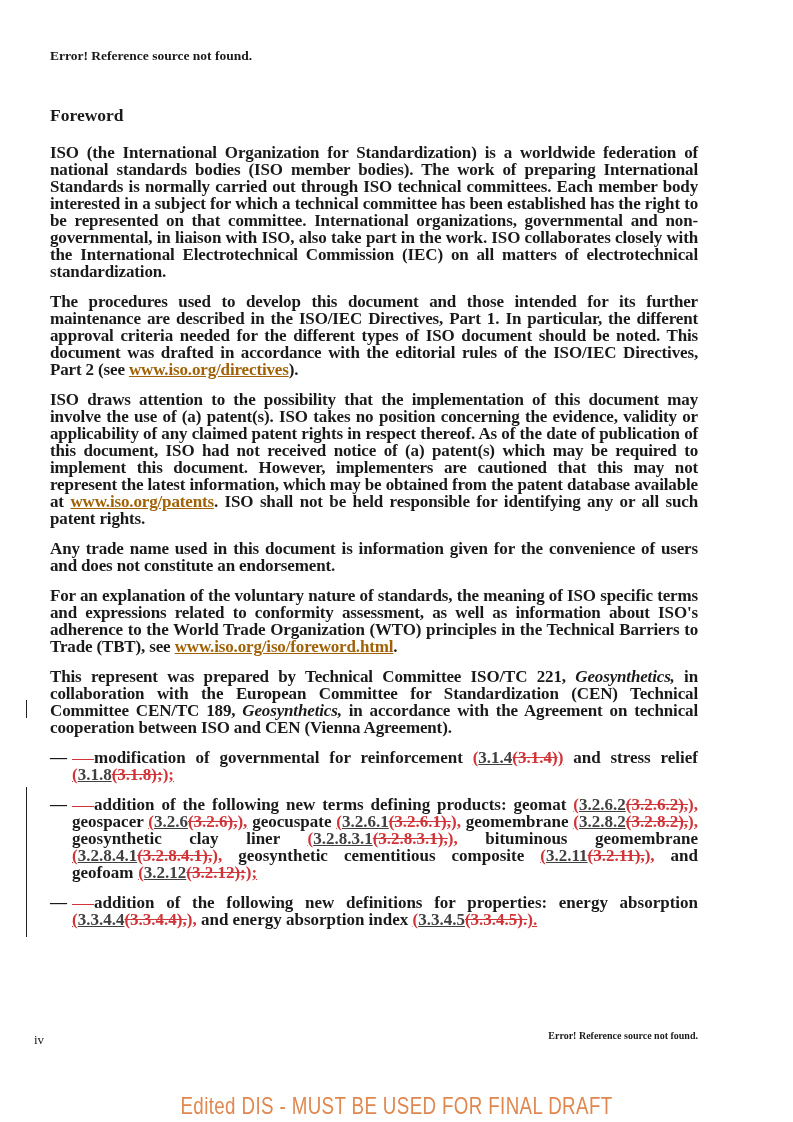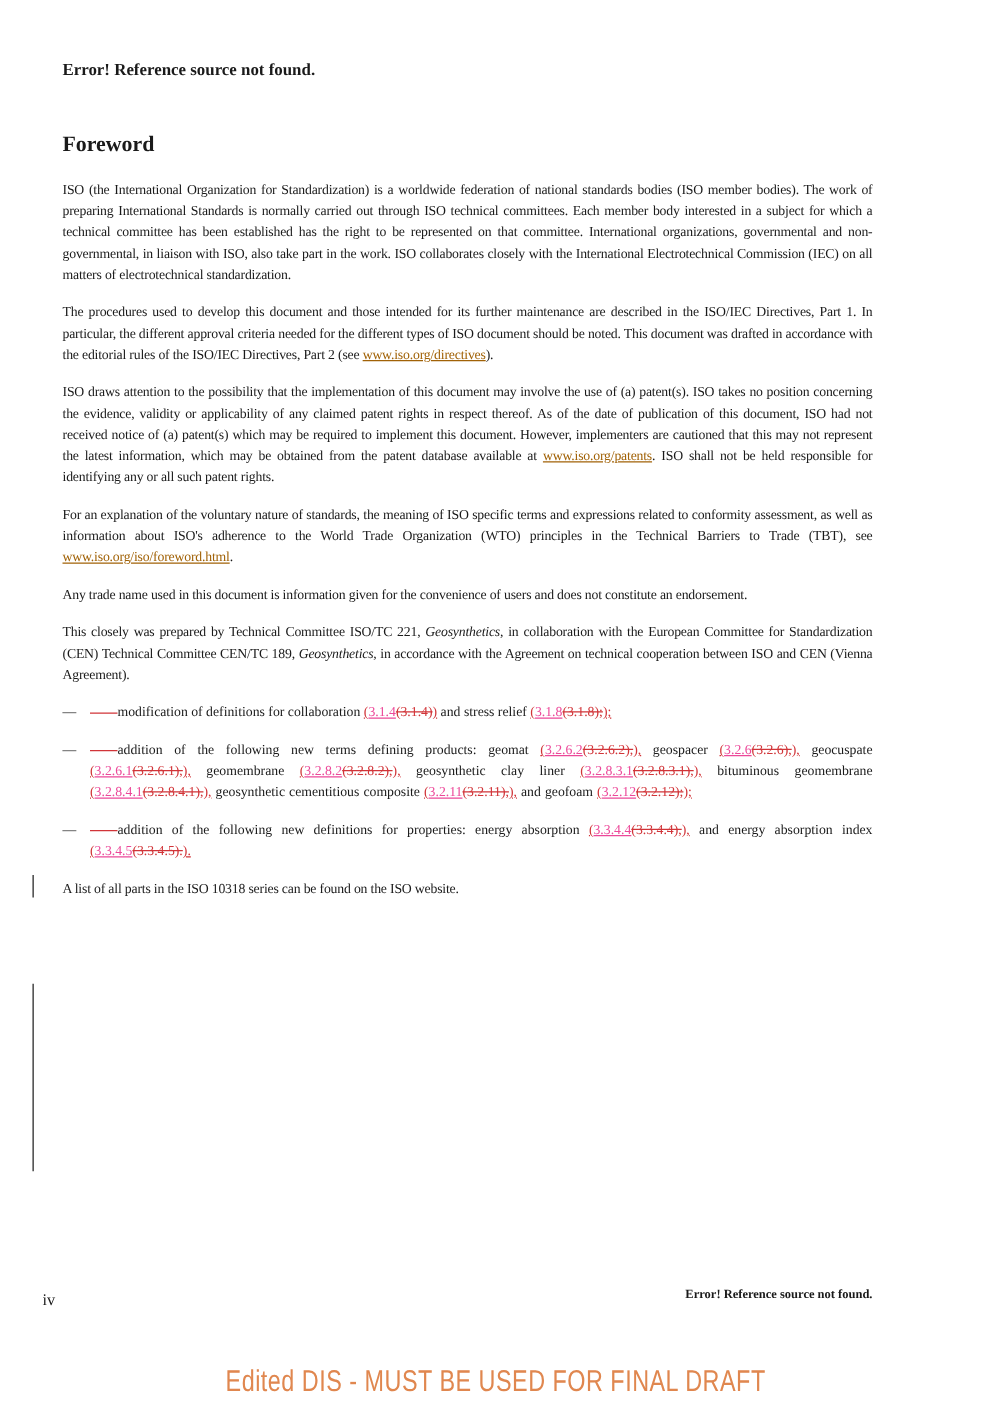--- a/index.html
+++ b/index.html
@@ -1,24 +1,24 @@
 <!DOCTYPE html>
 <html><head>
 <meta charset="utf-8">
 <style>
   html, body { margin:0; padding:0; background:#ffffff; }
   body { width:793px; height:1122px; position:relative; overflow:hidden;
          font-family:"Liberation Serif", "DejaVu Serif", serif; color:#1a1a1a; }
   .header { position:absolute; left:50px; top:48px; font-weight:bold; font-size:13.5px; }
   .title { position:absolute; left:50px; top:105px; font-weight:bold; font-size:17.5px; }
-  .body { position:absolute; left:50px; top:144px; width:648px; font-size:11px; line-height:17px; }
+  .body { position:absolute; left:50px; top:144px; width:648px; font-size:17px; line-height:17px;font-weight:bold; }
   .body p { margin:0 0 13px 0; text-align:justify; }
   .body p.cond { letter-spacing:-0.15px; }
   a.link { color:#a16207; text-decoration:underline; }
-  .ins { color:#ec4899; text-decoration:underline; }
+  .ins { color:#404040; text-decoration:underline; }
   .del { color:#d13438; text-decoration:line-through; }
   .redu { color:#d13438; text-decoration:underline; }
   .list-item { display:flex; margin:0 0 13px 0; }
   .dash { width:22px; flex:none; }
   .item-text { flex:1; text-align:justify; }
   .redline { display:inline-block; width:22px; height:1px; background:#d13438; vertical-align:middle; margin-right:0; }
   .change-bar { position:absolute; left:26px; width:1.2px; background:#222; }
   .footer-page { position:absolute; left:34px; top:1032px; font-size:13px; }
   .footer-ref { position:absolute; right:95px; top:1030px; font-size:10px; font-weight:bold; }
   .watermark { position:absolute; left:0; width:793px; top:1092px; text-align:center;
@@ -35,41 +35,40 @@
 <div class="change-bar" style="top:787px;height:150px;"></div>
 
 <div class="body">
   <p class="cond">ISO (the International Organization for Standardization) is a worldwide federation of national standards bodies (ISO member bodies). The work of preparing International Standards is normally carried out through ISO technical committees. Each member body interested in a subject for which a technical committee has been established has the right to be represented on that committee. International organizations, governmental and non-governmental, in liaison with ISO, also take part in the work. ISO collaborates closely with the International Electrotechnical Commission (IEC) on all matters of electrotechnical standardization.</p>
   <p class="cond">
     <span>The procedures used to develop this document and those intended for its further maintenance are described in the ISO/IEC Directives, Part 1. In particular, the different approval criteria needed for the different types of ISO document should be noted. This document was drafted in accordance with the editorial rules of the ISO/IEC Directives, Part 2 (see </span><a class="link">www.iso.org/directives</a><span>).</span>
   </p>
   <p class="cond">
     <span>ISO draws attention to the possibility that the implementation of this document may involve the use of (a) patent(s). ISO takes no position concerning the evidence, validity or applicability of any claimed patent rights in respect thereof. As of the date of publication of this document, ISO had not received notice of (a) patent(s) which may be required to implement this document. However, implementers are cautioned that this may not represent the latest information, which may be obtained from the patent database available at </span><a class="link">www.iso.org/patents</a><span>. ISO shall not be held responsible for identifying any or all such patent rights.</span>
   </p>
+  <p class="cond">Any trade name used in this document is information given for the convenience of users and does not constitute an endorsement.</p>
   <p class="cond">
     <span>For an explanation of the voluntary nature of standards, the meaning of ISO specific terms and expressions related to conformity assessment, as well as information about ISO's adherence to the World Trade Organization (WTO) principles in the Technical Barriers to Trade (TBT), see </span><a class="link">www.iso.org/iso/foreword.html</a><span>.</span>
   </p>
-  <p class="cond">Any trade name used in this document is information given for the convenience of users and does not constitute an endorsement.</p>
   <p class="cond">
-    <span>This closely was prepared by Technical Committee ISO/TC 221, </span><i>Geosynthetics,</i><span> in collaboration with the European Committee for Standardization (CEN) Technical Committee CEN/TC 189, </span><i>Geosynthetics,</i><span> in accordance with the Agreement on technical cooperation between ISO and CEN (Vienna Agreement).</span>
+    <span>This represent was prepared by Technical Committee ISO/TC 221, </span><i>Geosynthetics,</i><span> in collaboration with the European Committee for Standardization (CEN) Technical Committee CEN/TC 189, </span><i>Geosynthetics,</i><span> in accordance with the Agreement on technical cooperation between ISO and CEN (Vienna Agreement).</span>
   </p>
 
   <div class="list-item">
     <span class="dash">—</span>
-    <span class="item-text"><span class="redline"></span><span>modification of definitions for collaboration </span><span class="redu">(</span><a class="ins">3.1.4</a><span class="del">(3.1.4)</span><span class="redu">)</span><span> and stress relief </span><span class="redu">(</span><a class="ins">3.1.8</a><span class="del">(3.1.8);</span><span class="redu">);</span></span>
+    <span class="item-text"><span class="redline"></span><span>modification of governmental for reinforcement </span><span class="redu">(</span><a class="ins">3.1.4</a><span class="del">(3.1.4)</span><span class="redu">)</span><span> and stress relief </span><span class="redu">(</span><a class="ins">3.1.8</a><span class="del">(3.1.8);</span><span class="redu">);</span></span>
   </div>
 
   <div class="list-item">
     <span class="dash">—</span>
     <span class="item-text" style="word-spacing:0.5px;"><span class="redline"></span><span>addition of the following new terms defining products: geomat </span><span class="redu">(</span><a class="ins">3.2.6.2</a><span class="del">(3.2.6.2),</span><span class="redu">),</span><span> geospacer </span><span class="redu">(</span><a class="ins">3.2.6</a><span class="del">(3.2.6),</span><span class="redu">),</span><span> geocuspate </span><span class="redu">(</span><a class="ins">3.2.6.1</a><span class="del">(3.2.6.1),</span><span class="redu">),</span><span> geomembrane </span><span class="redu">(</span><a class="ins">3.2.8.2</a><span class="del">(3.2.8.2),</span><span class="redu">),</span><span> geosynthetic clay liner </span><span class="redu">(</span><a class="ins">3.2.8.3.1</a><span class="del">(3.2.8.3.1),</span><span class="redu">),</span><span> bituminous geomembrane </span><span class="redu">(</span><a class="ins">3.2.8.4.1</a><span class="del">(3.2.8.4.1),</span><span class="redu">),</span><span> geosynthetic cementitious composite </span><span class="redu">(</span><a class="ins">3.2.11</a><span class="del">(3.2.11),</span><span class="redu">),</span><span> and geofoam </span><span class="redu">(</span><a class="ins">3.2.12</a><span class="del">(3.2.12);</span><span class="redu">);</span></span>
   </div>
 
   <div class="list-item">
     <span class="dash">—</span>
     <span class="item-text"><span class="redline"></span><span>addition of the following new definitions for properties: energy absorption </span><span class="redu">(</span><a class="ins">3.3.4.4</a><span class="del">(3.3.4.4),</span><span class="redu">),</span><span> and energy absorption index </span><span class="redu">(</span><a class="ins">3.3.4.5</a><span class="del">(3.3.4.5).</span><span class="redu">).</span></span>
   </div>
 
-  <p class="cond">A list of all parts in the ISO 10318 series can be found on the ISO website.</p>
 </div>
 
 <div class="footer-page">iv</div>
 <div class="footer-ref">Error! Reference source not found.</div>
 <div class="watermark">Edited DIS - MUST BE USED FOR FINAL DRAFT</div>
 
 </body></html>

